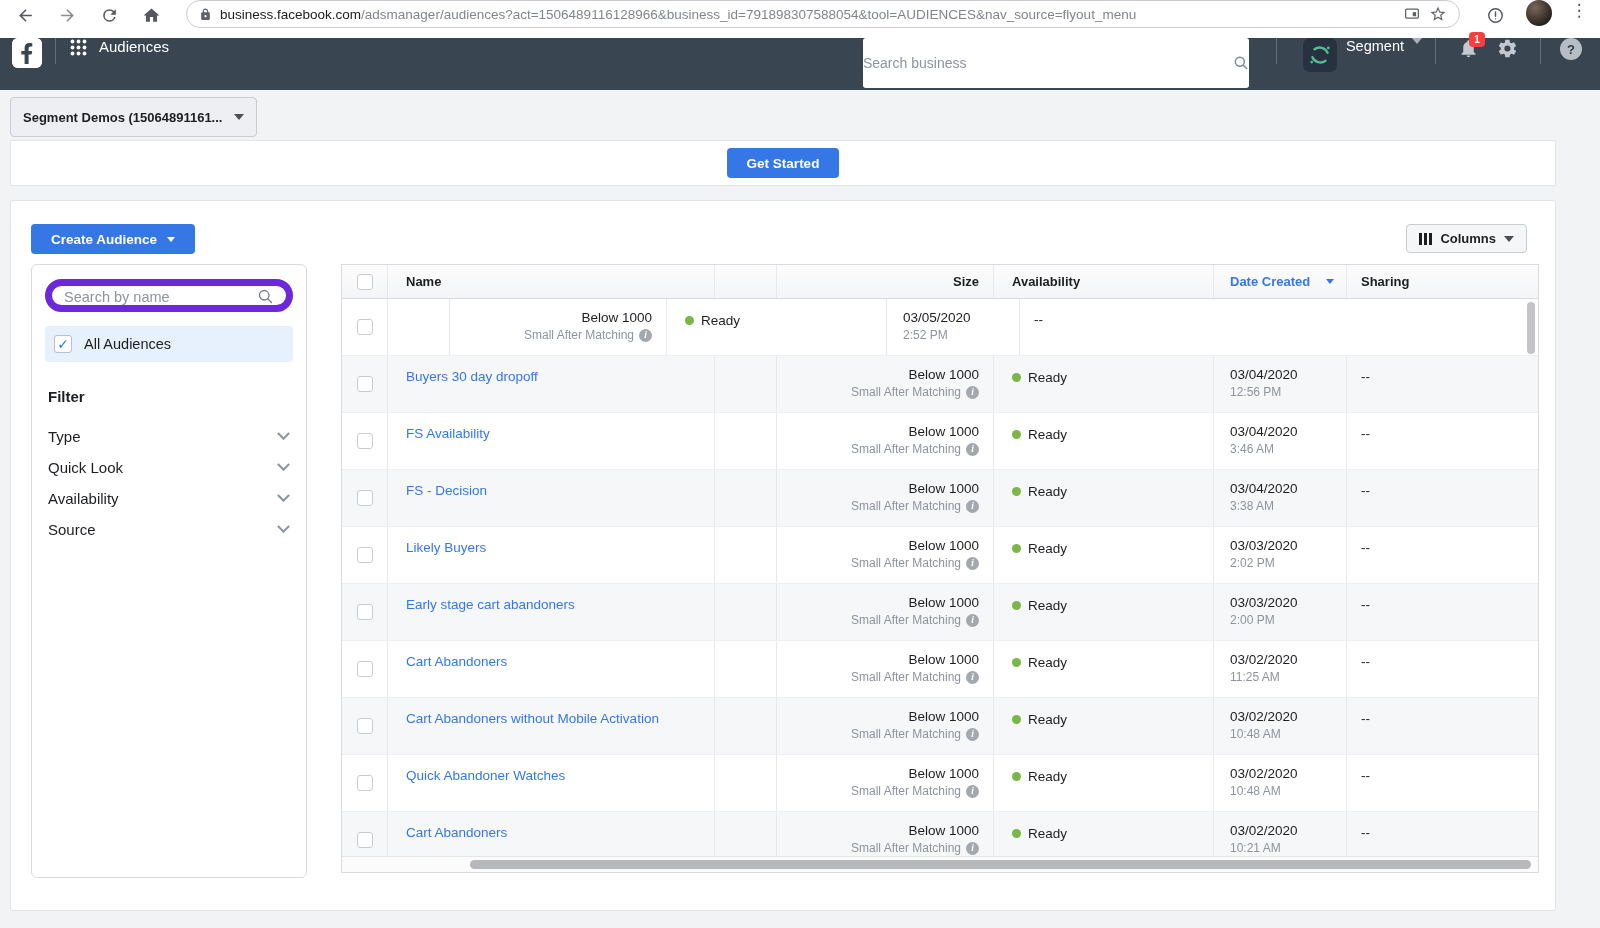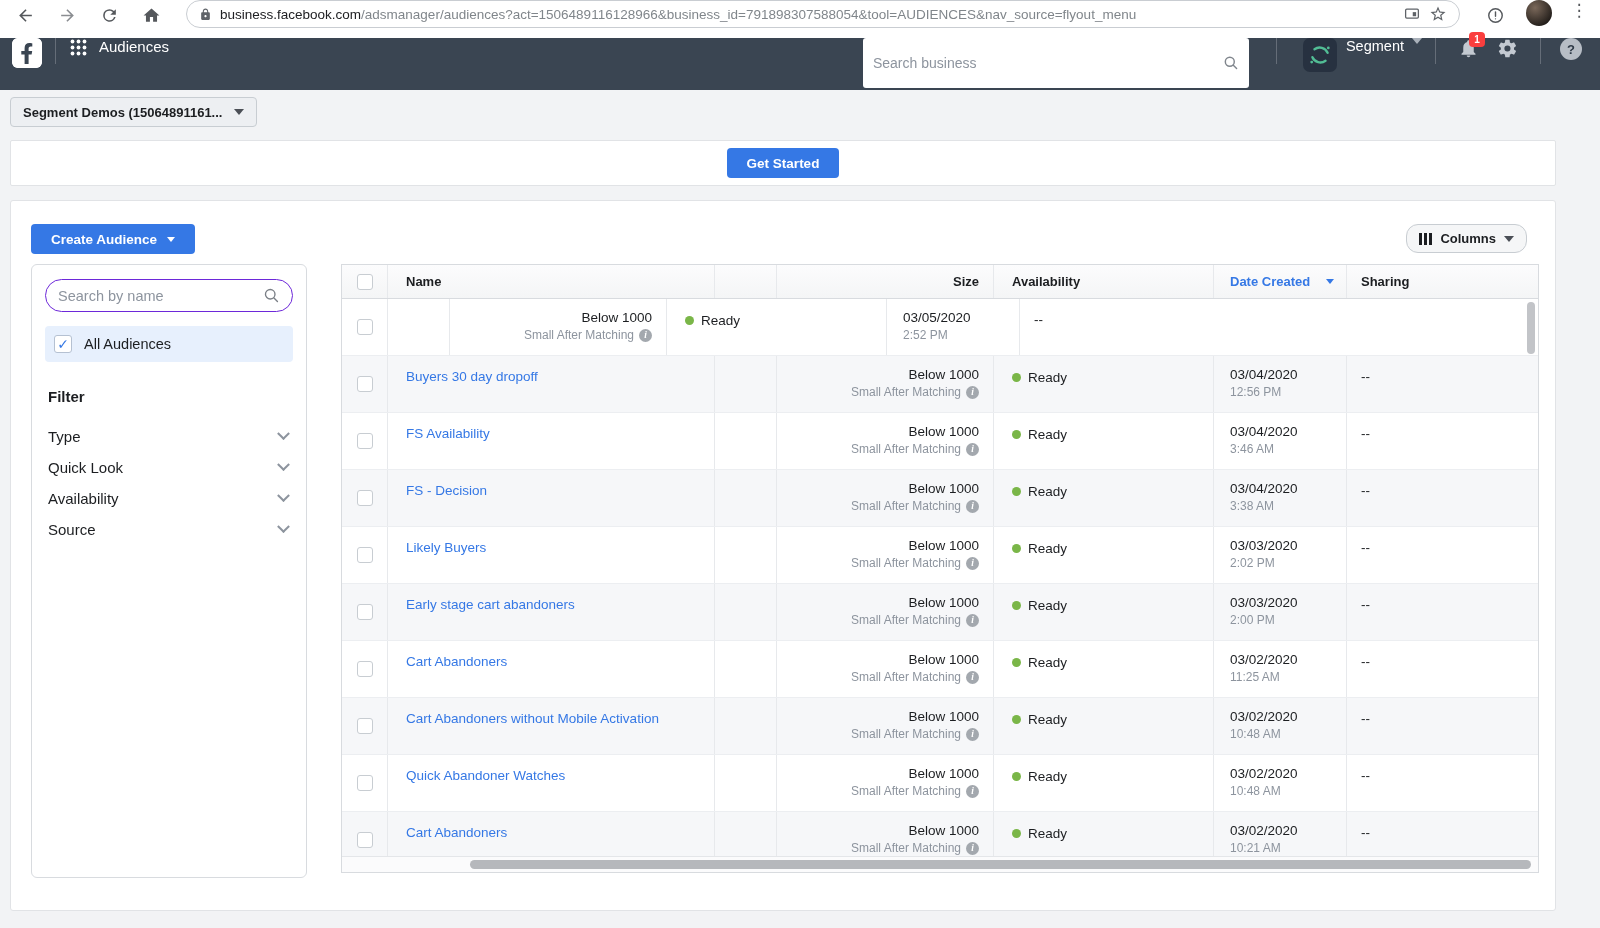--- a/index.html
+++ b/index.html
@@ -26,50 +26,50 @@
   .avatar{width:26px;height:26px;border-radius:50%;background:radial-gradient(circle at 35% 30%,#7a685a,#241f1b 75%);flex:0 0 auto;margin:0 4px;}
   .kebab{font-size:17px;color:#55585c;letter-spacing:0;width:22px;text-align:center;}
 
   
   .app-nav{position:absolute;top:38px;left:0;width:1600px;height:52px;background:var(--nav-dark);display:flex;padding:0 12px;}
   .fb-logo{width:30px;height:30px;border-radius:6px;background:#fff;overflow:hidden;flex:0 0 auto;}
   .nav-divider{width:1px;height:26px;background:rgba(255,255,255,.22);margin:0 13px;flex:0 0 auto;}
   .grid-icon{flex:0 0 auto;display:flex;}
   .nav-title{color:#fff;font-size:15px;margin-left:11px;flex:0 0 auto;}
   .nav-spacer{flex:1;}
-  .nav-search{width:386px;height:50px;background:#fff;border-radius:3px;display:flex;align-items:center;padding:0 10px;margin-right:14px;}
+  .nav-search{width:386px;height:50px;background:#fff;border-radius:3px;display:flex;align-items:center;padding:0 0;margin-right:14px;}
   .nav-search input{border:0;outline:0;flex:1;font-size:14px;font-family:inherit;color:#1c1e21;background:transparent;}
   .nav-search input::placeholder{color:#8d949e;}
   .nav-search svg{color:#80868d;}
   .segment-tile{width:34px;height:34px;border-radius:7px;background:#273140;display:flex;align-items:center;justify-content:center;margin:0 9px 0 13px;flex:0 0 auto;}
   .segment-name{color:#fff;font-size:14.5px;margin-right:8px;}
   .caret{width:0;height:0;border-left:5px solid transparent;border-right:5px solid transparent;border-top:6px solid #aab1ba;display:inline-block;}
   .nav-icon{position:relative;color:#c3c9d1;margin:0 9px;display:flex;flex:0 0 auto;}
   .nav-icon svg{width:21px;height:21px;}
   .badge{position:absolute;top:-6px;left:11px;min-width:16px;height:15px;background:var(--badge-red);border-radius:4px;color:#fff;font-size:10px;font-weight:bold;display:flex;align-items:center;justify-content:center;padding:0 3px;}
   .help-circle{width:22px;height:22px;border-radius:50%;background:#b7bdc5;color:#2e3946;font-size:13px;font-weight:bold;display:flex;align-items:center;justify-content:center;margin:0 6px;flex:0 0 auto;}
 
   
-  .account-btn{position:absolute;left:10px;top:97px;height:30px;background:#edeff2;border:1px solid #c8cdd2;border-radius:4px;display:flex;align-items:center;padding:0 12px;gap:12px;font-size:13px;font-weight:bold;color:#1c1e21;}
+  .account-btn{position:absolute;left:10px;top:97px;height:40px;background:#edeff2;border:1px solid #c8cdd2;border-radius:4px;display:flex;align-items:center;padding:0 12px;gap:12px;font-size:13px;font-weight:bold;color:#1c1e21;}
   .account-btn .caret{border-top-color:#4b4f56;border-left-width:5px;border-right-width:5px;border-top-width:6px;}
 
   .banner-card{position:absolute;left:10px;top:140px;width:1546px;height:46px;background:#fff;border:1px solid #e1e3e6;border-radius:2px;display:flex;align-items:center;justify-content:center;}
   .btn-blue{background:var(--accent-blue);color:#fff;font-weight:bold;font-size:13.5px;border:none;border-radius:4px;padding:0 20px;height:30px;display:flex;align-items:center;gap:10px;font-family:inherit;cursor:pointer;}
   .btn-blue .caret{border-top-color:#fff;border-left-width:4.5px;border-right-width:4.5px;border-top-width:5.5px;}
 
   .main-card{position:absolute;left:10px;top:200px;width:1546px;height:711px;background:#fff;border:1px solid #e1e3e6;border-radius:3px;}
 
   .create-btn{position:absolute;left:20px;top:23px;}
-  .columns-btn{position:absolute;right:28px;top:23px;height:29px;background:#f5f6f7;border:1px solid #c8cdd2;border-radius:12px;display:flex;align-items:center;gap:8px;padding:0 12px;font-size:13px;font-weight:bold;color:#1c1e21;}
+  .columns-btn{position:absolute;right:28px;top:23px;height:29px;background:#f5f6f7;border:1px solid #c8cdd2;border-radius:4px;display:flex;align-items:center;gap:8px;padding:0 12px;font-size:13px;font-weight:bold;color:#1c1e21;}
   .columns-glyph{width:13px;height:12px;background:repeating-linear-gradient(90deg,#1c1e21 0 3px,transparent 3px 5px);}
   .columns-btn .caret{border-top-color:#4b4f56;border-left-width:5px;border-right-width:5px;border-top-width:6px;}
 
   
   .sidebar{position:absolute;left:20px;top:63px;width:276px;height:614px;background:#fff;border:1px solid #d8dbdf;border-radius:6px;}
-  .sb-search{margin:14px 13px 0;height:33px;border:1px solid #6d28d9;border-radius:17px;display:flex;align-items:center;padding:0 12px;gap:8px;color:#7a7f86;}
+  .sb-search{margin:14px 13px 0;height:33px;border:7px solid #6d28d9;border-radius:17px;display:flex;align-items:flex-end;padding:0 12px;gap:8px;color:#7a7f86;}
   .sb-search input{border:0;outline:0;flex:1;font-size:14.5px;font-family:inherit;color:#1c1e21;background:transparent;min-width:0;}
   .sb-search input::placeholder{color:#8d949e;}
   .all-aud{margin:14px 13px 0;height:36px;background:#e7f0fd;border-radius:4px;display:flex;align-items:center;padding:0 9px;gap:12px;}
   .checkbox{width:18px;height:18px;background:#fff;border:1px solid #b5c1d2;border-radius:3px;display:flex;align-items:center;justify-content:center;flex:0 0 auto;}
   .checkbox .tick{color:var(--accent-blue);font-size:14px;font-weight:bold;line-height:1;}
   .all-aud-label{font-size:14.5px;color:#1c1e21;}
   .filter-title{margin:26px 16px 0;font-size:15px;font-weight:bold;}
   .filter-list{margin-top:16px;}
   .filter-item{display:flex;align-items:center;justify-content:space-between;padding:7px 18px 7px 16px;font-size:15px;color:#1c1e21;}
   .chevron{width:9px;height:9px;border-right:2px solid #8d949e;border-bottom:2px solid #8d949e;transform:rotate(45deg) translate(-2px,-2px);flex:0 0 auto;}

